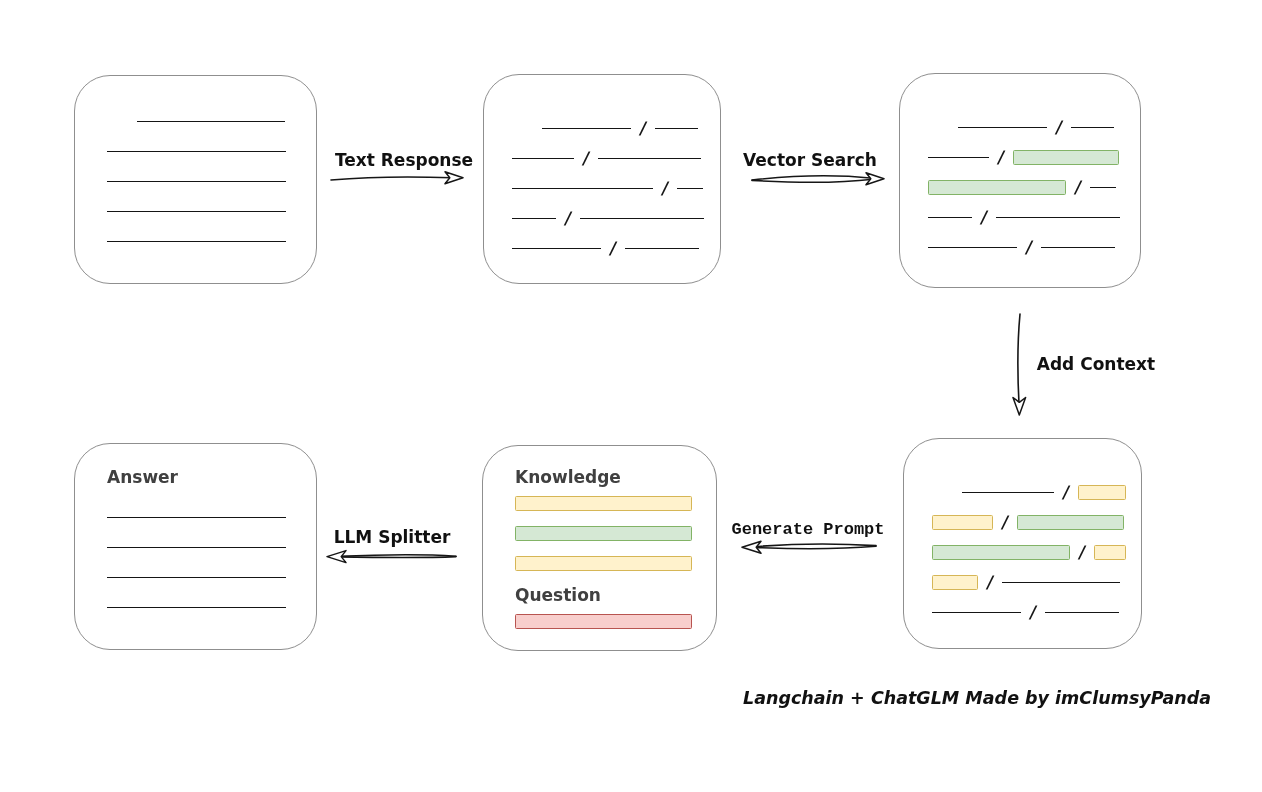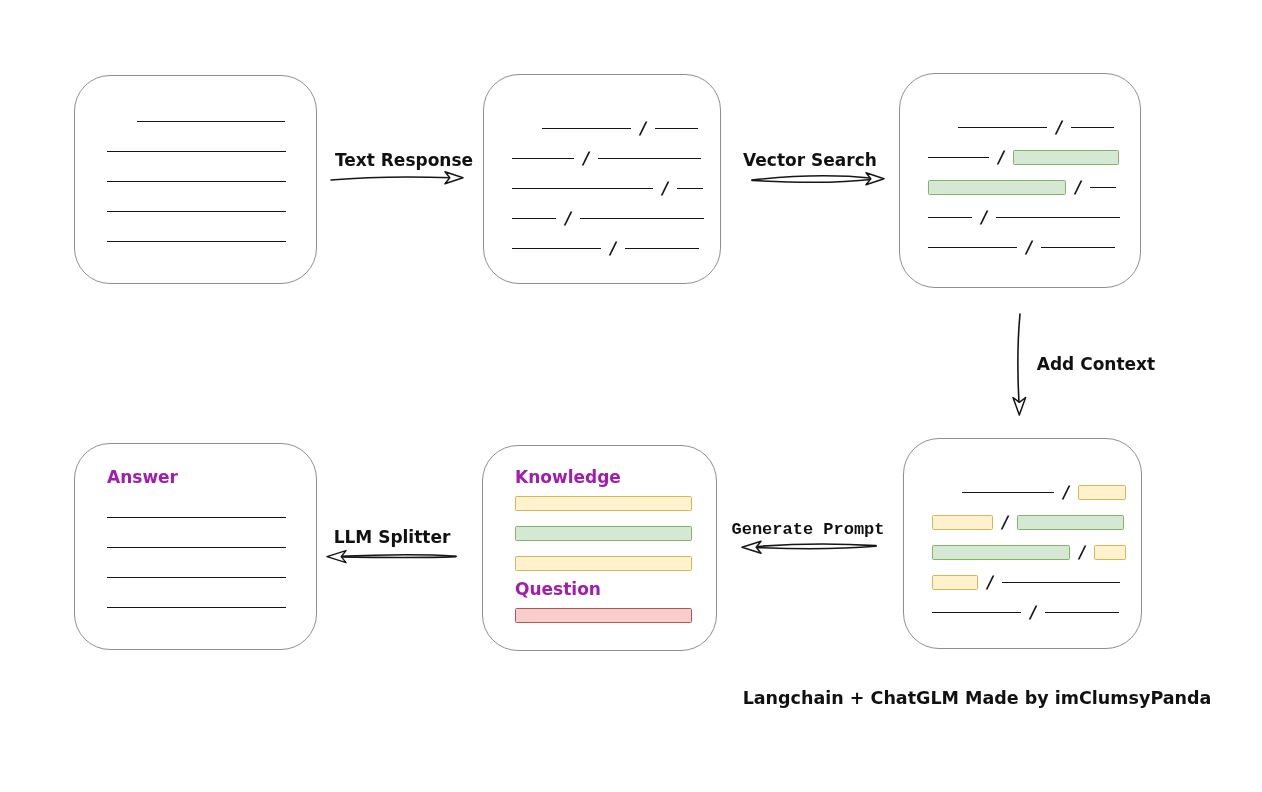--- a/index.html
+++ b/index.html
@@ -17,22 +17,22 @@
   .pad-answer { padding:22px 0 0 32px; }
 
   .row { display:flex; align-items:center; height:30px; }
   .seg-line { height:0; border-top:1.7px solid var(--line-color,#151515); }
   .slash { font-size:17px; font-weight:600; margin:0 9px; color:var(--line-color,#151515); transform:skewX(-10deg); }
   .chip { height:15px; box-sizing:border-box; border-radius:1.5px; }
   .chip-green  { background:var(--green-fill,#d5e8d4);  border:1.6px solid var(--green-stroke,#82b366); }
   .chip-yellow { background:var(--yellow-fill,#fff2cc); border:1.6px solid var(--yellow-stroke,#d6b656); }
   .chip-red    { background:var(--red-fill,#f8cecc);    border:1.6px solid var(--red-stroke,#b85450); }
 
-  .node-label { height:22px; line-height:22px; font-size:17px; font-weight:600; color:#a21caf; }
-  .q { }
+  .node-label { height:22px; line-height:22px; font-size:17px; font-weight:600; color:#404040; }
+  .q { margin-top:6px; }
   .answer-rows { margin-top:14px; }
 
   .arrow-label { position:absolute; transform:translate(-50%,-50%); font-size:17px; font-weight:600; white-space:nowrap; color:#111; }
   .caption { position:absolute; transform:translate(-50%,-50%); font-size:17.5px; font-weight:600; white-space:nowrap; color:#111; }
 </style>
 </head>
 <body>
 
 <div class="canvas">
 
@@ -210,14 +210,14 @@
         </div>
       </div>
   </div>
 
   <div class="arrow-label" style="left:404px; top:160px;">Text Response</div>
   <div class="arrow-label" style="left:810px; top:160px;">Vector Search</div>
   <div class="arrow-label" style="left:1088px; top:364px;margin-left:8px;">Add Context</div>
   <div class="arrow-label" style="left:808px; top:529px;font-family:Liberation Mono, monospace;">Generate Prompt</div>
   <div class="arrow-label" style="left:392px; top:537px;">LLM Splitter</div>
 
-  <div class="caption" style="left:977px; top:698px;">Langchain + ChatGLM Made by imClumsyPanda</div>
+  <div class="caption" style="left:977px; top:698px;font-style:italic;">Langchain + ChatGLM Made by imClumsyPanda</div>
 </div>
 
 </body></html>

